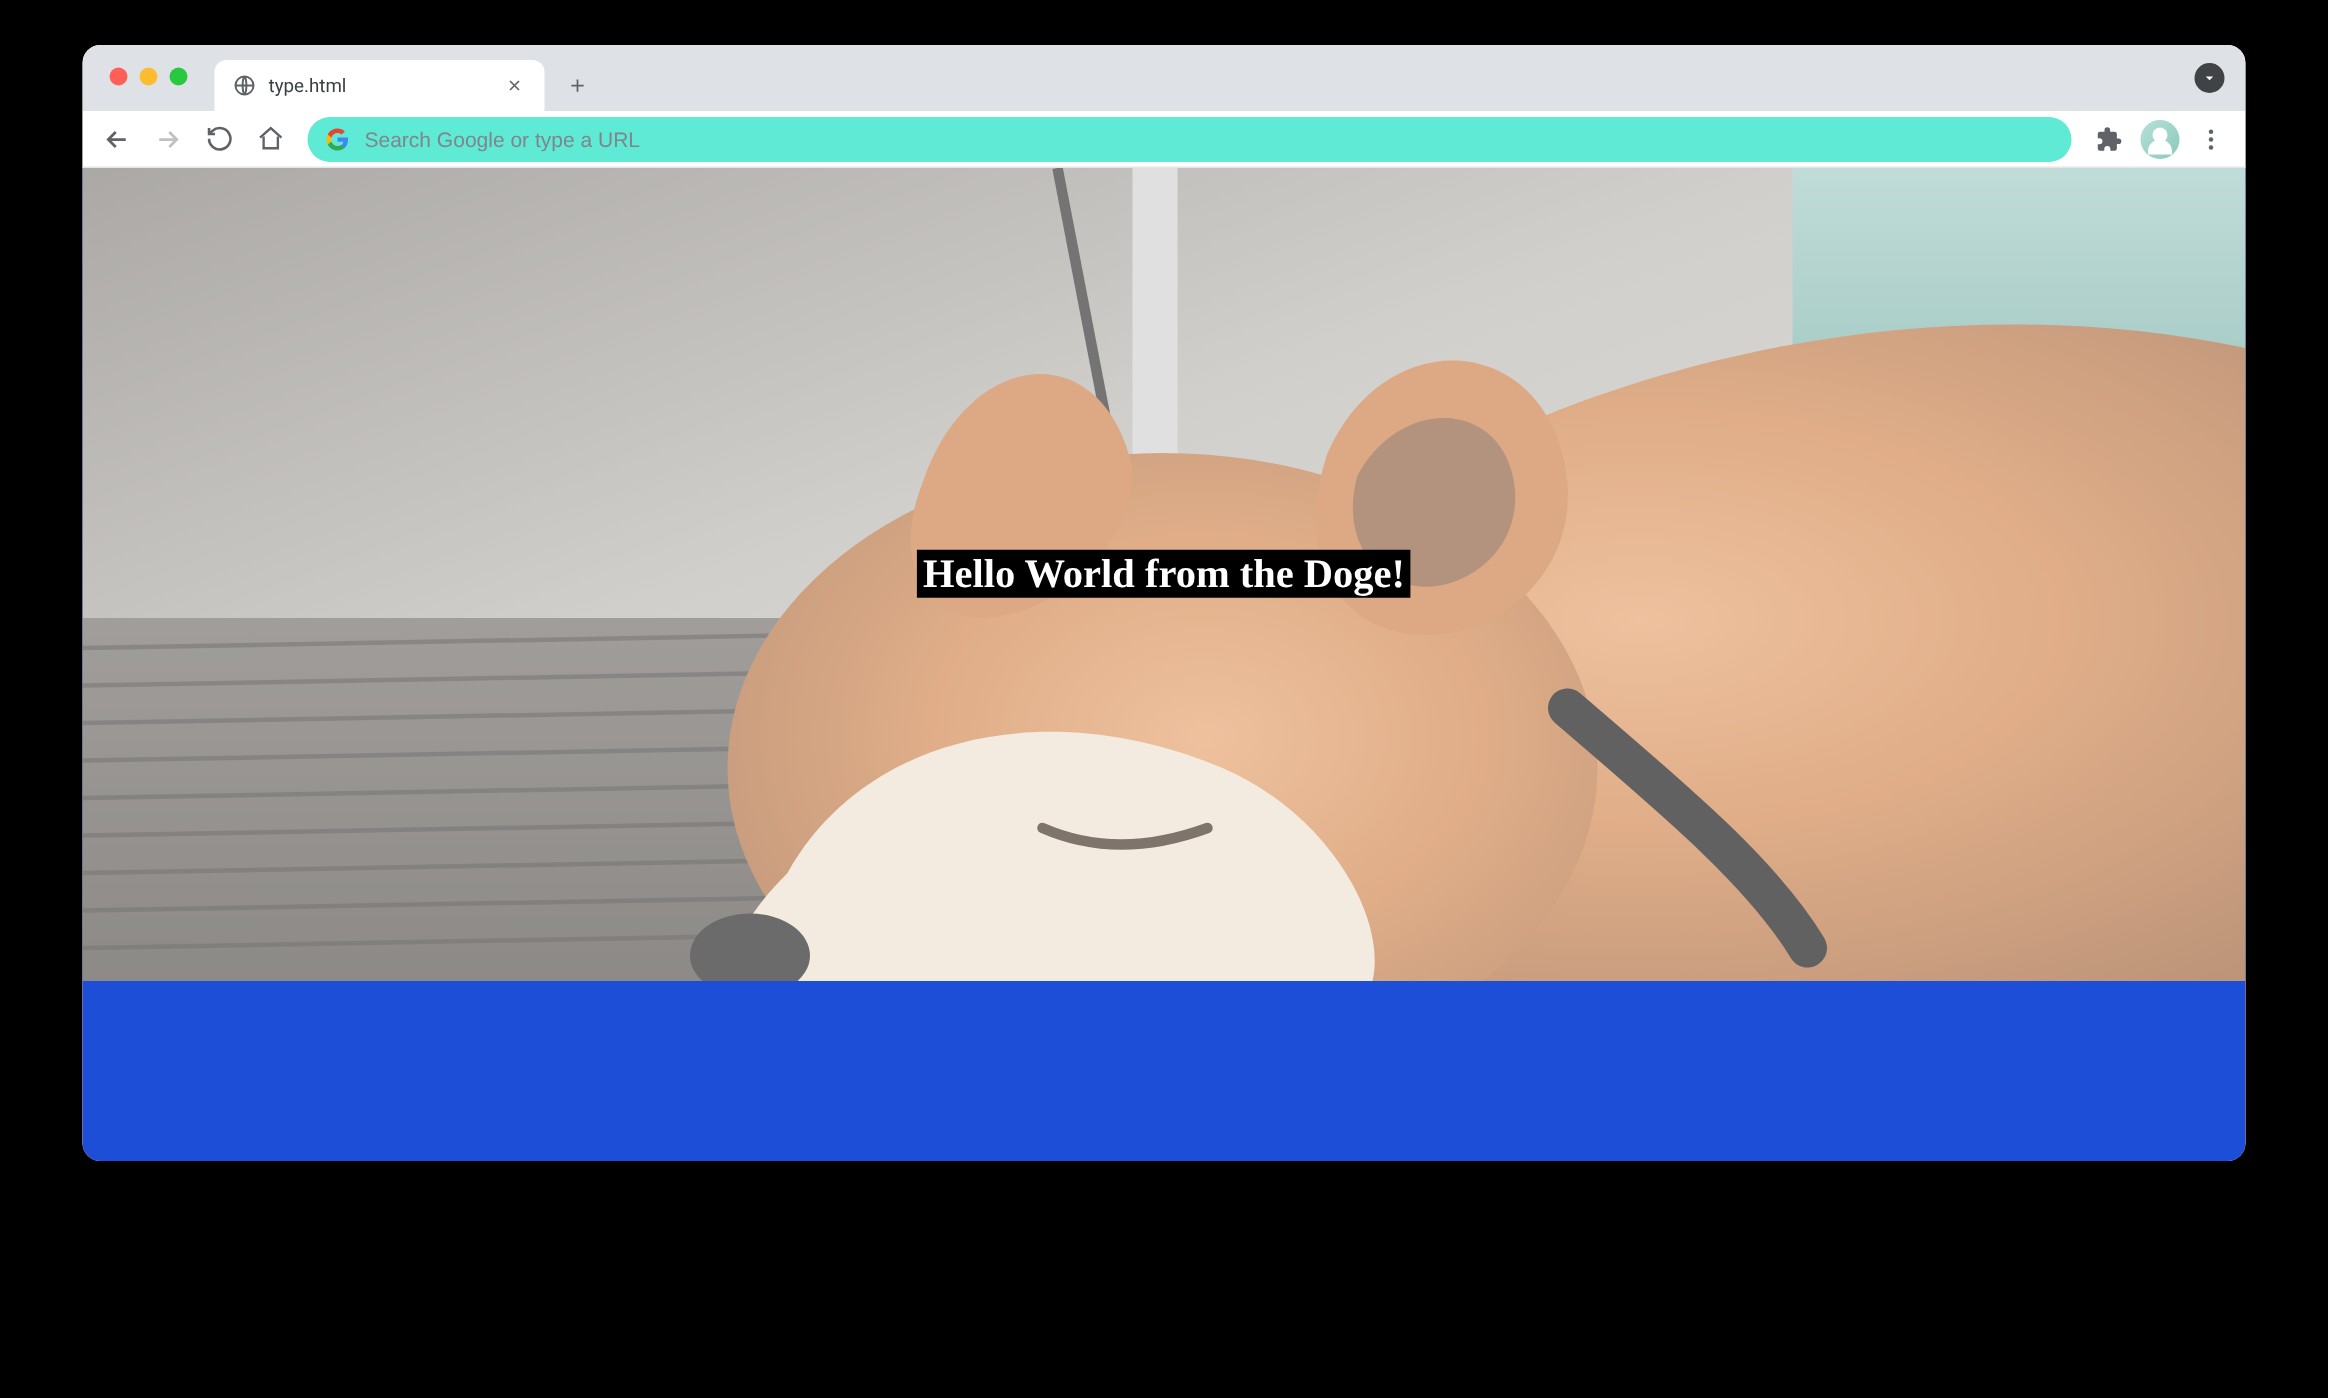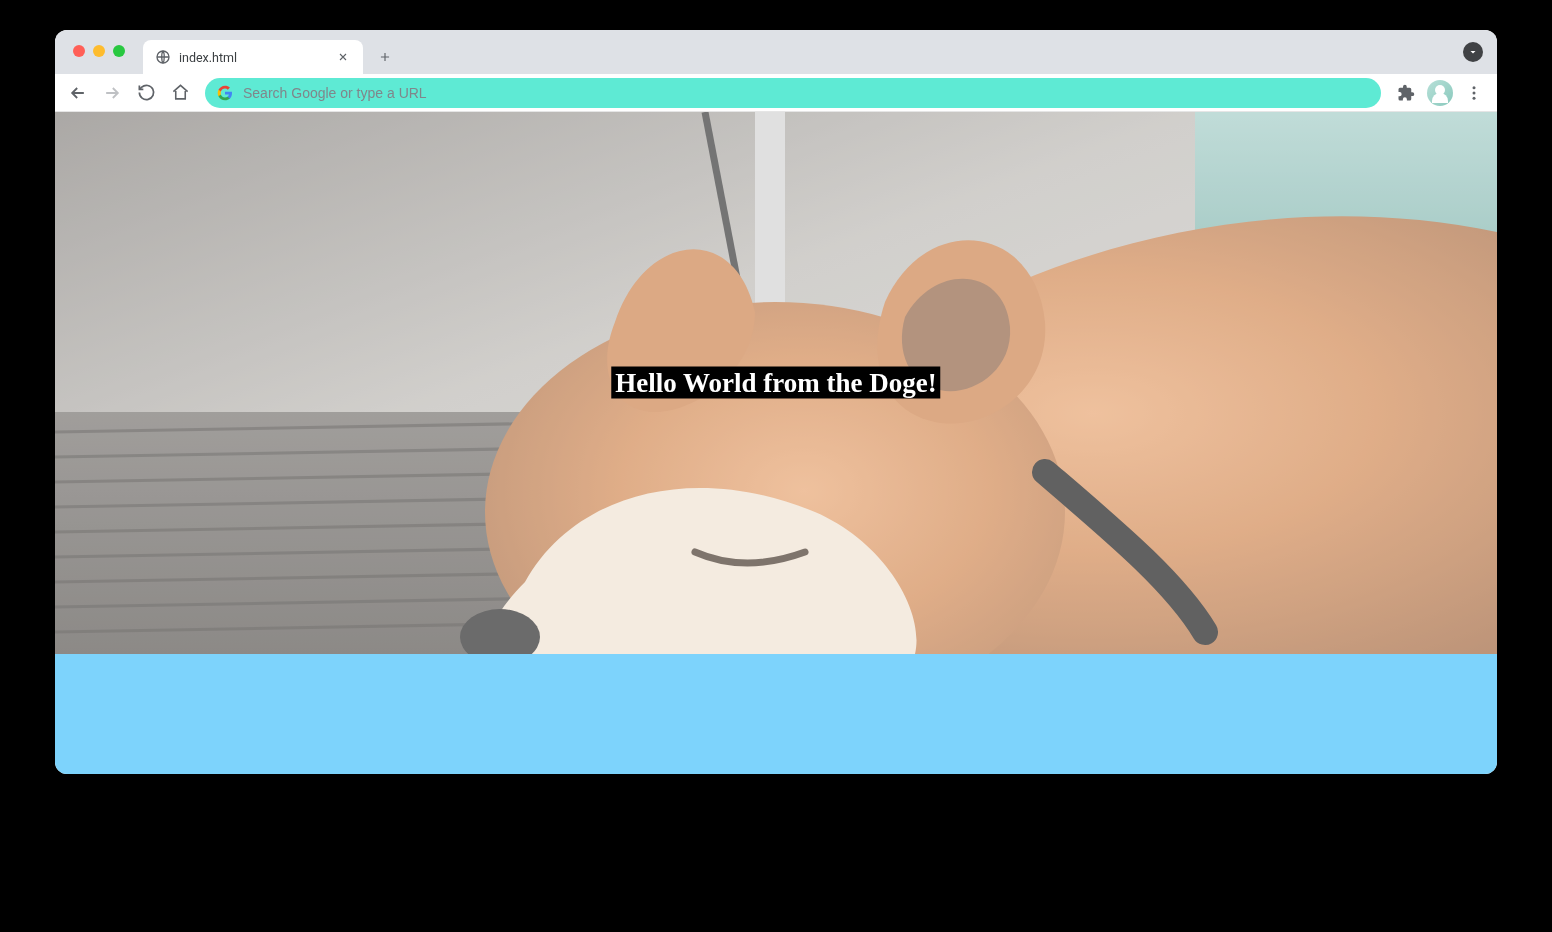--- a/index.html
+++ b/index.html
@@ -152,21 +152,21 @@
       position:absolute;
       width:16px;height:10px;border-radius:8px 8px 0 0;
       background:#fff;
       bottom:3px;
     }
     
     .viewport {
       position: relative;
       width: 100%;
       height: calc(100% - 82px);
-      background: #7dd3fc;
+      background: #1d4ed8;
     }
     .hero {
       position: relative;
       width: 100%;
       height: 542px;
       overflow: hidden;
     }
     .hero-image {
       position:absolute;inset:0;
     }
@@ -202,21 +202,21 @@
       <div class="tl green"></div>
     </div>
     <div class="tabs-area">
       <div class="tab">
         <span class="favicon">
           <svg viewBox="0 0 24 24" width="16" height="16" fill="none" stroke="currentColor" stroke-width="2">
             <circle cx="12" cy="12" r="9"></circle>
             <path d="M3 12h18M12 3c2.5 3 2.5 15 0 18M12 3c-2.5 3-2.5 15 0 18"></path>
           </svg>
         </span>
-        <span class="title">index.html</span>
+        <span class="title">type.html</span>
         <span class="close">
           <svg viewBox="0 0 24 24" width="12" height="12" stroke="currentColor" stroke-width="2.2" fill="none">
             <path d="M6 6l12 12M18 6L6 18"></path>
           </svg>
         </span>
       </div>
       <div class="newtab">
         <svg viewBox="0 0 24 24" width="14" height="14" stroke="currentColor" stroke-width="2" fill="none">
           <path d="M12 5v14M5 12h14"></path>
         </svg>

